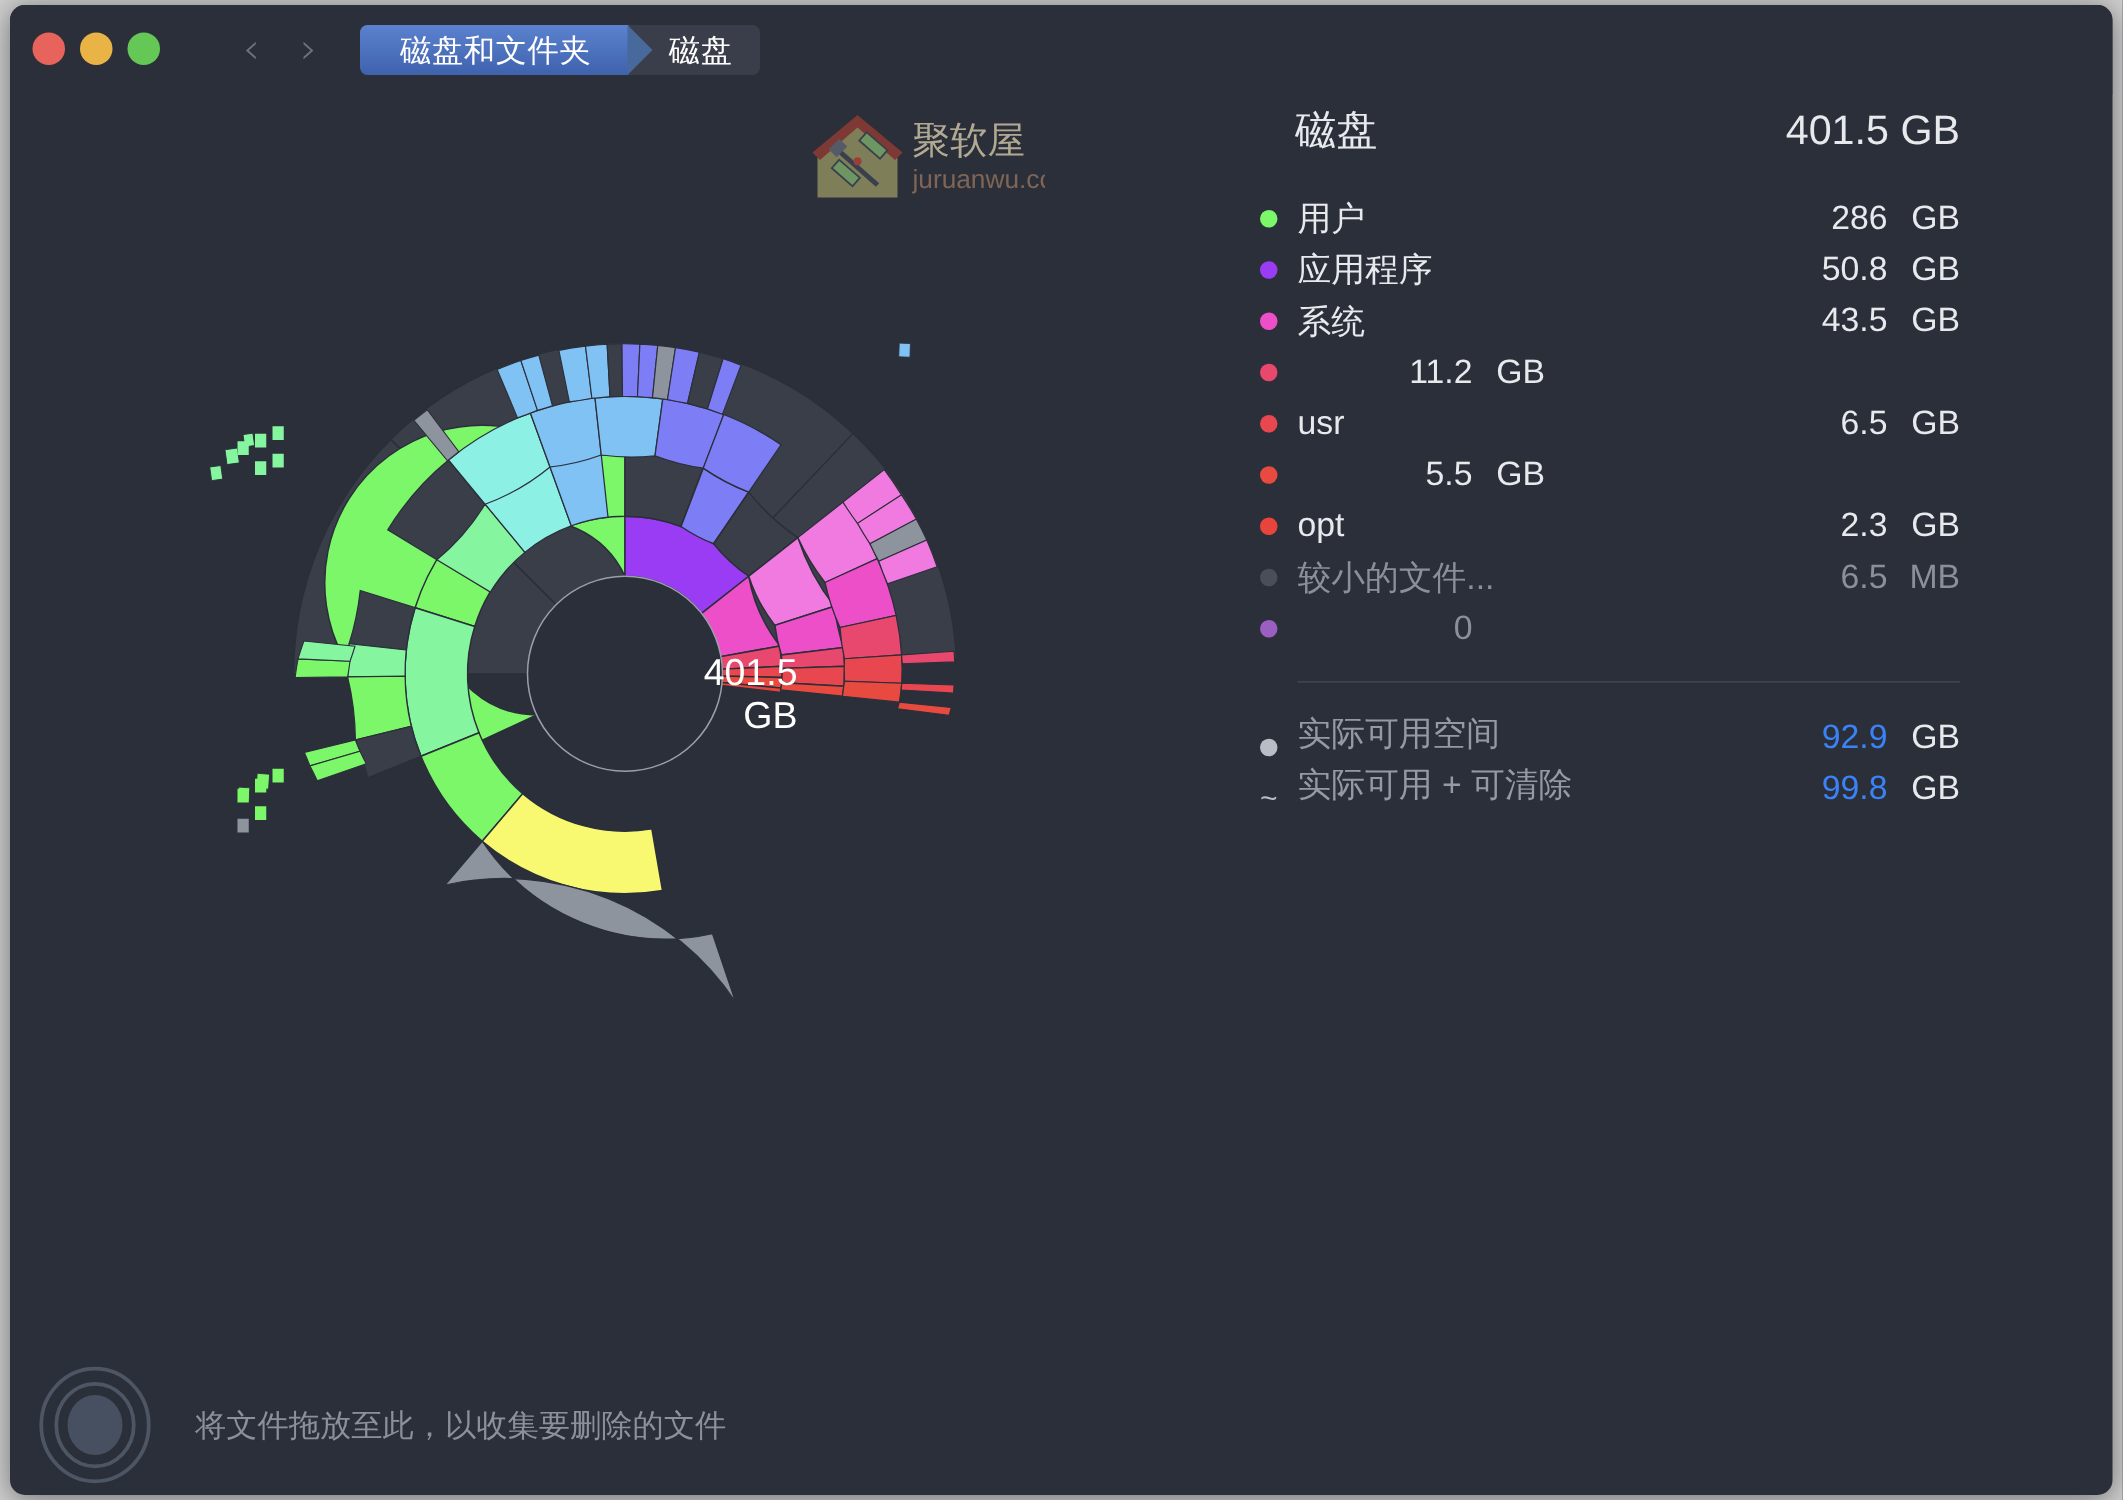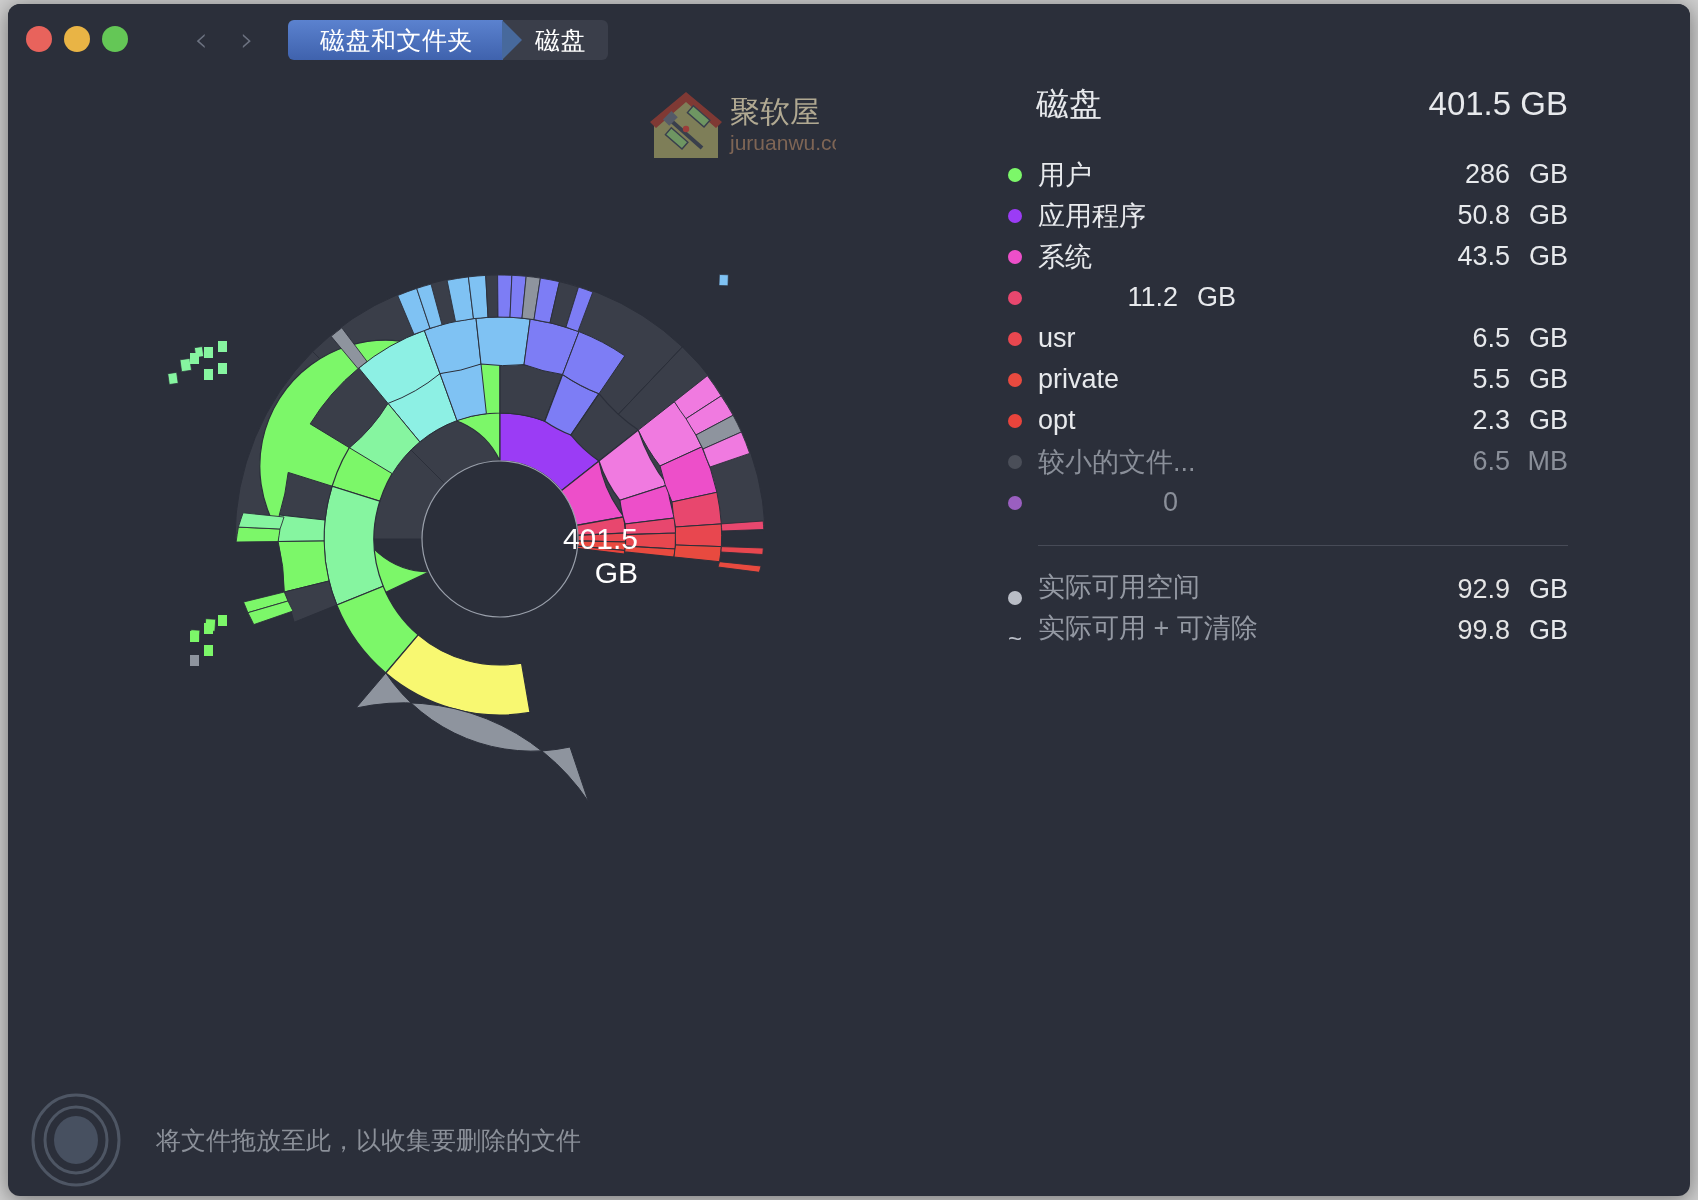--- a/index.html
+++ b/index.html
@@ -155,21 +155,21 @@
   .foot-mark {
     width: 14px; height: 14px;
     flex: 0 0 14px; margin-right: 16px;
     display: flex; align-items: center; justify-content: center;
     color: #b9bdc6; font-size: 24px; line-height: 1;
   }
   .foot-mark .circle {
     width: 14px; height: 14px; border-radius: 50%; background: #b9bdc6;
   }
   .foot-label { font-size: 27px; color: #9499a3; flex: 1; white-space: nowrap; }
-  .foot-num   { font-size: 27px; color: #e5e5e5; text-align: right; width: 150px; padding-right: 10px; }
+  .foot-num   { font-size: 27px; color: #3b82f6; text-align: right; width: 150px; padding-right: 10px; }
   .foot-unit  { font-size: 27px; color: #e7e9ec; width: 48px; text-align: right; }
 
   
   #dropzone {
     position: absolute; left: 0; bottom: 0;
     width: 100%; height: 128px;
   }
   #drop-target {
     position: absolute; left: 20px; top: 24px;
     width: 96px; height: 96px;
@@ -410,21 +410,20 @@
 
       <div class="legend-row">
         <span class="dot" style="background:#e8474f"></span>
         <span class="lr-label">usr</span>
         <span class="lr-num">6.5</span>
         <span class="lr-unit">GB</span>
       </div>
 
       <div class="legend-row">
         <span class="dot" style="background:#e84a3f"></span>
-        <span class="lr-label">private</span>
         <span class="lr-num">5.5</span>
         <span class="lr-unit">GB</span>
       </div>
 
       <div class="legend-row">
         <span class="dot" style="background:#e8443c"></span>
         <span class="lr-label">opt</span>
         <span class="lr-num">2.3</span>
         <span class="lr-unit">GB</span>
       </div>

